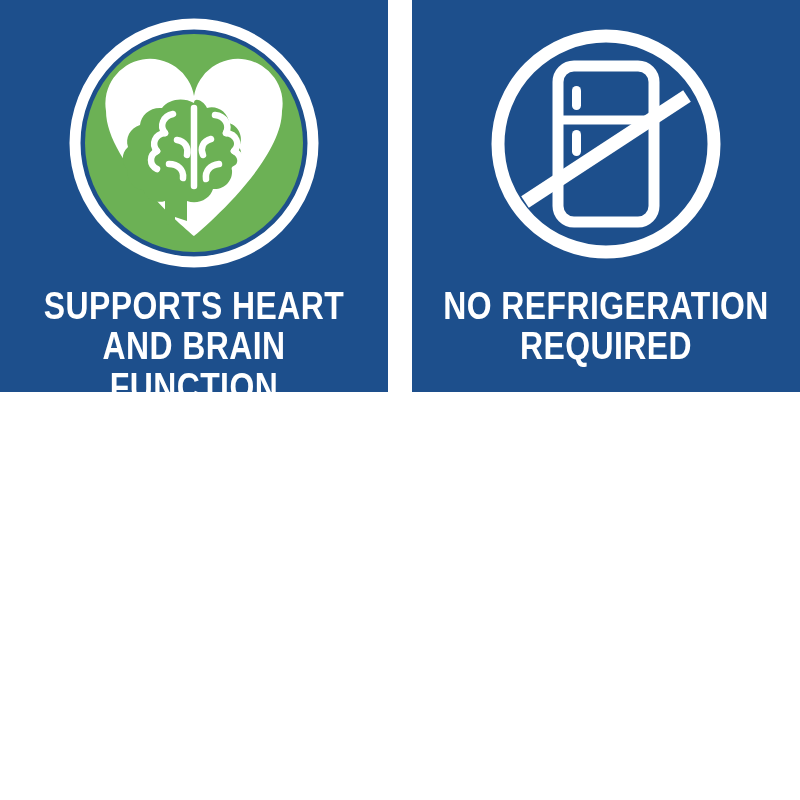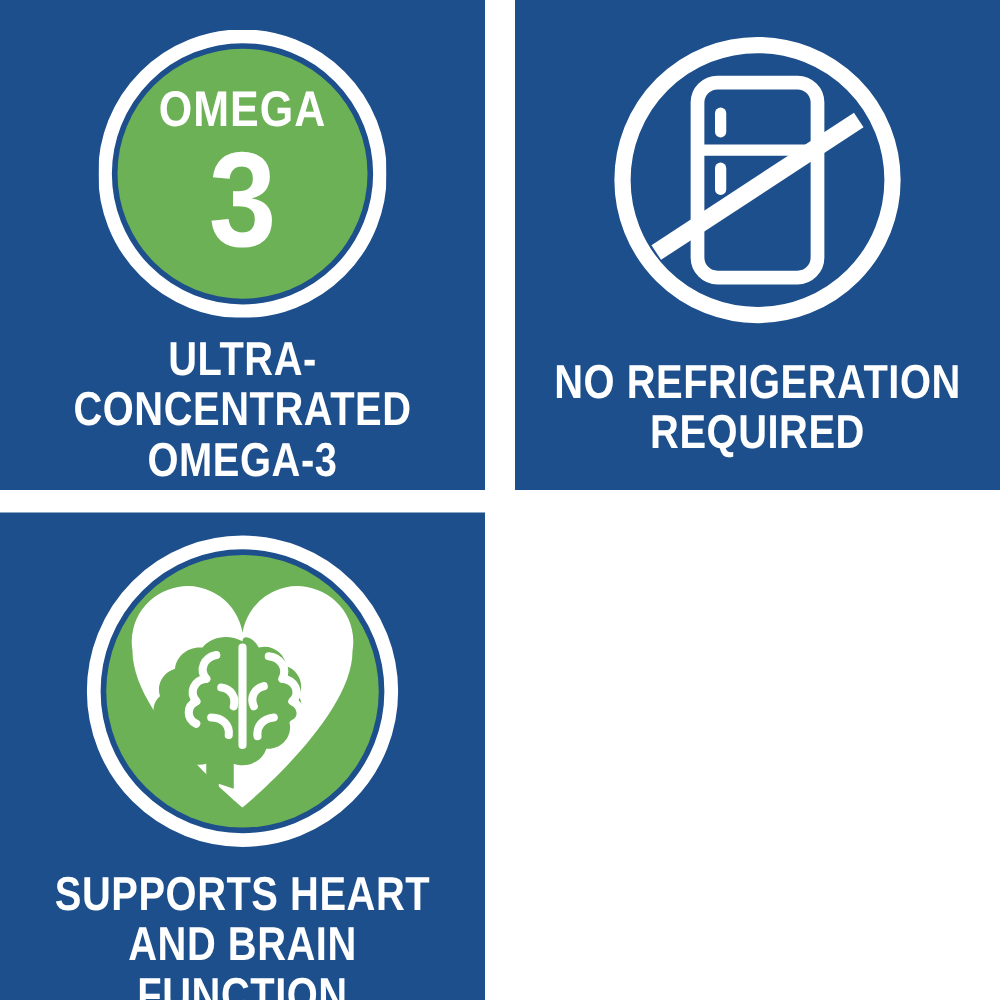--- a/index.html
+++ b/index.html
@@ -102,56 +102,20 @@
     font-size: 38px;
     margin-top: 42px;
     letter-spacing: 4px;
   }
 </style>
 </head>
 <body>
 
 <div id="badge-grid">
 
-  <div class="badge" id="badge-omega">
-    <div class="badge-icon">
-      <div class="omega-circle-wrap">
-        <svg width="230" height="230" viewBox="0 0 230 230">
-          <circle cx="115" cy="115" r="110" fill="none" stroke="#ffffff" stroke-width="11"></circle>
-          <circle cx="115" cy="115" r="100" fill="#6cb155"></circle>
-        </svg>
-        <div class="omega-text-wrap">
-          <div class="omega-word">OMEGA</div>
-          <div class="omega-num">3</div>
-        </div>
-      </div>
-    </div>
-    <div class="badge-caption">ULTRA-CONCENTRATED
-OMEGA-3</div>
-  </div>
-
-  <div class="badge" id="badge-fridge">
-    <div class="badge-icon">
-      <svg width="240" height="240" viewBox="0 0 240 240">
-
-        <circle cx="120" cy="120" r="108" fill="none" stroke="#ffffff" stroke-width="13"></circle>
-
-        <rect x="72" y="42" width="96" height="156" rx="16" ry="16" fill="none" stroke="#ffffff" stroke-width="11"></rect>
-
-        <line x1="72" y1="96" x2="168" y2="96" stroke="#ffffff" stroke-width="9"></line>
-
-        <rect x="86" y="62" width="9" height="24" rx="4.5" fill="#ffffff"></rect>
-        <rect x="86" y="106" width="9" height="26" rx="4.5" fill="#ffffff"></rect>
-
-        <line x1="39" y1="178" x2="201" y2="72" stroke="#ffffff" stroke-width="14"></line>
-      </svg>
-    </div>
-    <div class="badge-caption">NO REFRIGERATION
-REQUIRED</div>
-  </div>
 
   <div class="badge" id="badge-heart">
     <div class="badge-icon">
       <svg width="250" height="250" viewBox="0 0 250 250">
 
         <circle cx="125" cy="125" r="119" fill="none" stroke="#ffffff" stroke-width="11"></circle>
         <circle cx="125" cy="125" r="109" fill="#6cb155"></circle>
 
         <path d="M125 218
                  C 125 218, 37 146, 37 93
@@ -188,14 +152,34 @@
           <path d="M165 133 c 8 4 9 14 1 18"></path>
           <path d="M142 121 c -8 2 -11 9 -8 16"></path>
           <path d="M150 146 c -9 1 -14 7 -13 15"></path>
         </g>
       </svg>
     </div>
     <div class="badge-caption">SUPPORTS HEART
 AND BRAIN FUNCTION</div>
   </div>
 
+  <div class="badge" id="badge-fridge">
+    <div class="badge-icon">
+      <svg width="240" height="240" viewBox="0 0 240 240">
+
+        <circle cx="120" cy="120" r="108" fill="none" stroke="#ffffff" stroke-width="13"></circle>
+
+        <rect x="72" y="42" width="96" height="156" rx="16" ry="16" fill="none" stroke="#ffffff" stroke-width="11"></rect>
+
+        <line x1="72" y1="96" x2="168" y2="96" stroke="#ffffff" stroke-width="9"></line>
+
+        <rect x="86" y="62" width="9" height="24" rx="4.5" fill="#ffffff"></rect>
+        <rect x="86" y="106" width="9" height="26" rx="4.5" fill="#ffffff"></rect>
+
+        <line x1="39" y1="178" x2="201" y2="72" stroke="#ffffff" stroke-width="14"></line>
+      </svg>
+    </div>
+    <div class="badge-caption">NO REFRIGERATION
+REQUIRED</div>
+  </div>
+
 
 </div>
 
 </body></html>

